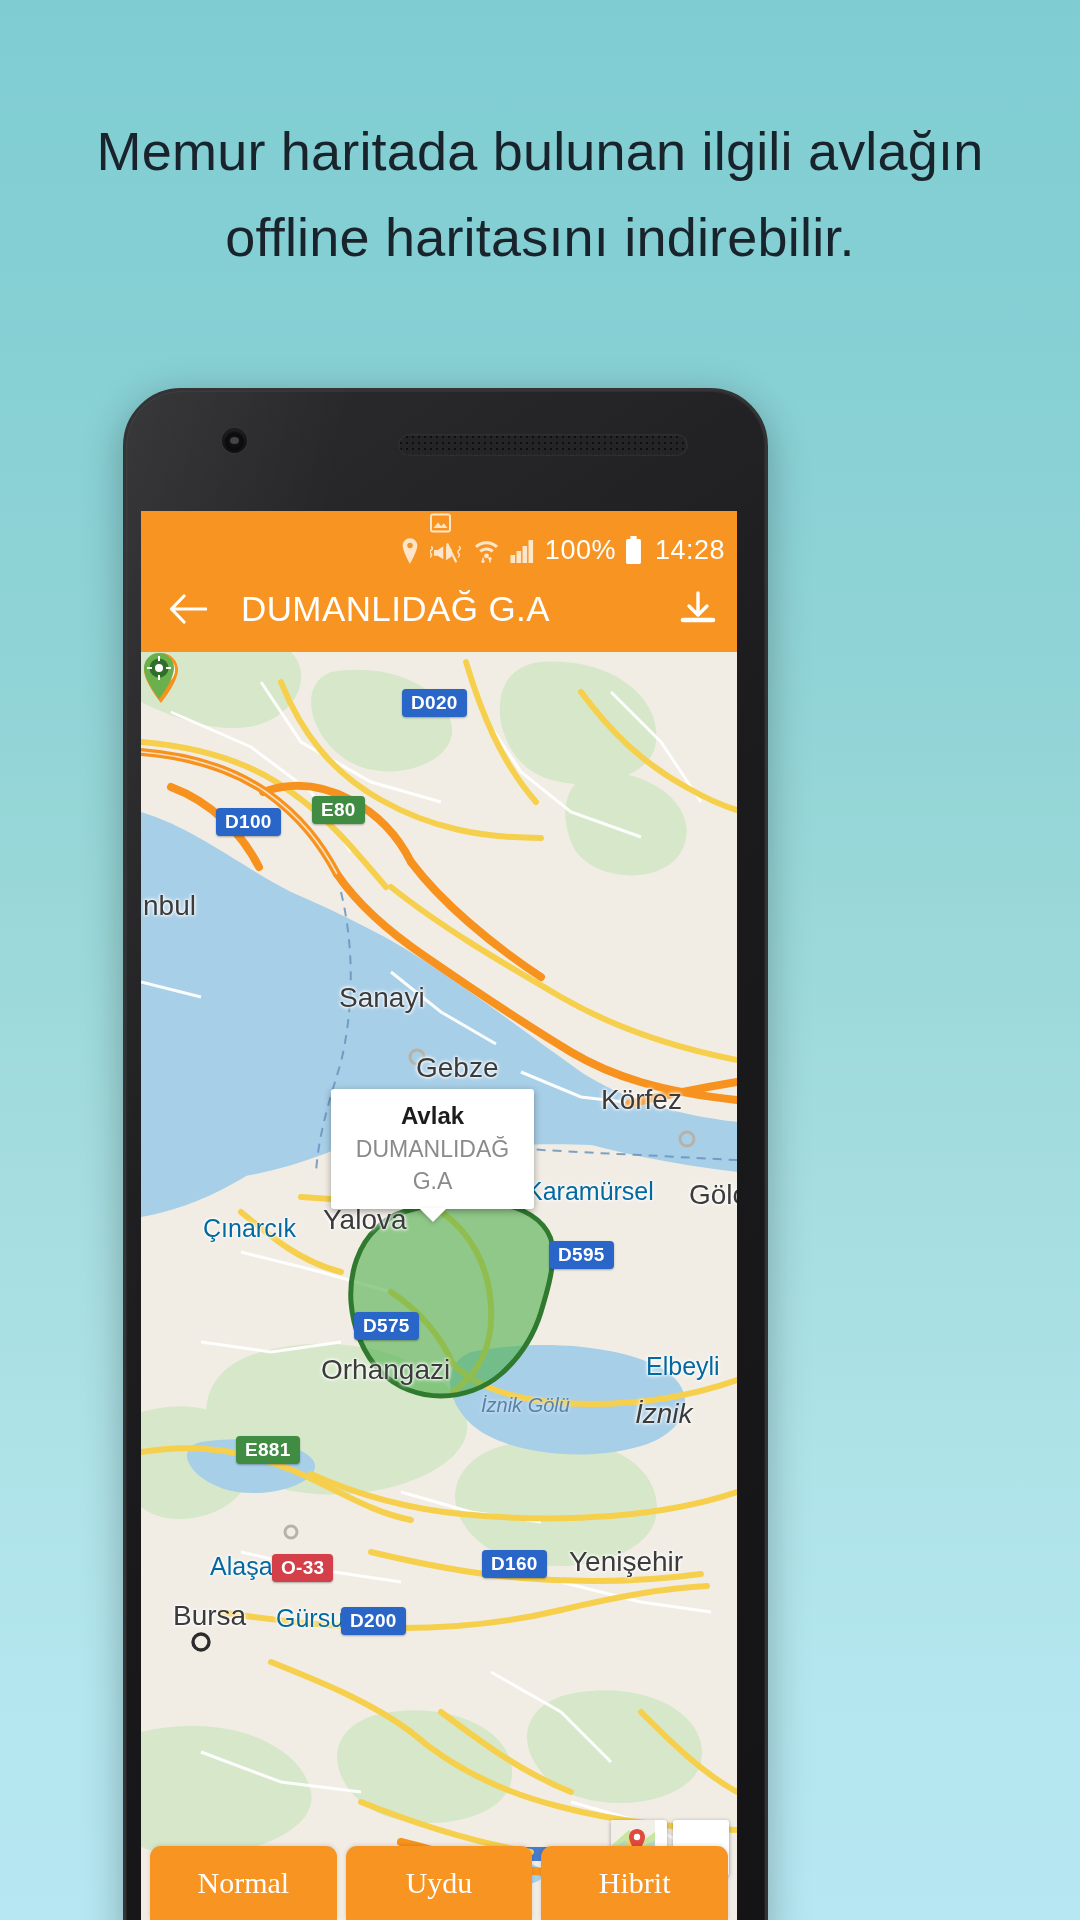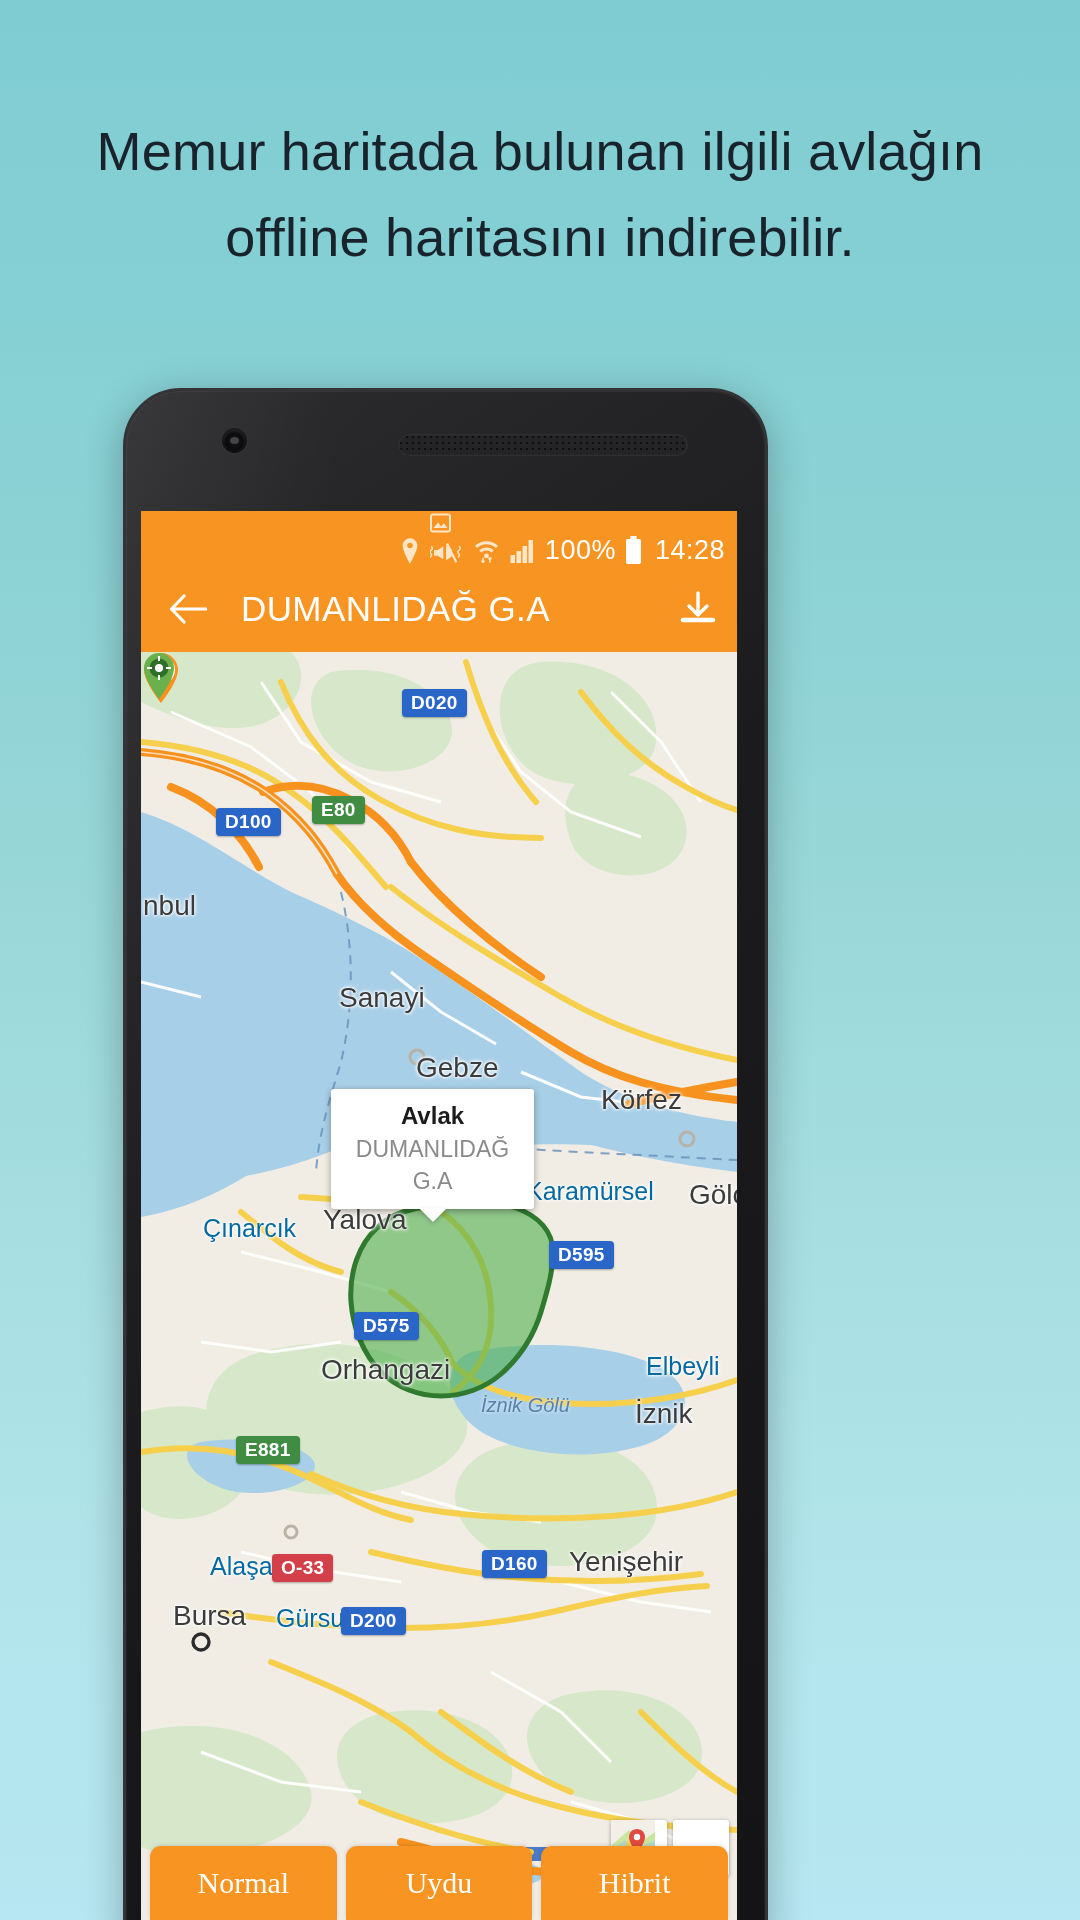--- a/index.html
+++ b/index.html
@@ -464,21 +464,21 @@
         <div class="mlabel big" style="left: 2px; top: 238px;">nbul</div>
         <div class="mlabel big" style="left: 198px; top: 330px;">Sanayi</div>
         <div class="mlabel big" style="left: 275px; top: 400px;">Gebze</div>
         <div class="mlabel big" style="left: 460px; top: 432px;">Körfez</div>
         <div class="mlabel" style="left: 385px; top: 525px;">Karamürsel</div>
         <div class="mlabel big" style="left: 548px; top: 527px;">Gölc</div>
         <div class="mlabel big" style="left: 182px; top: 552px;">Yalova</div>
         <div class="mlabel" style="left: 62px; top: 562px;">Çınarcık</div>
         <div class="mlabel big" style="left: 180px; top: 702px;">Orhangazi</div>
         <div class="mlabel" style="left: 493px; top: 700px; margin-left: 12px;">Elbeyli</div>
-        <div class="mlabel big" style="left: 494px; top: 746px;">İznik</div>
+        <div class="mlabel big" style="left: 494px; top: 746px; font-style: italic;">İznik</div>
         <div class="mlabel" style="left: 31px; top: 900px; margin-left: 38px;">Alaşarköy</div>
         <div class="mlabel big" style="left: 428px; top: 894px;">Yenişehir</div>
         <div class="mlabel big" style="left: 32px; top: 948px;">Bursa</div>
         <div class="mlabel" style="left: 135px; top: 952px;">Gürsu</div>
         <div class="mlabel water" style="left: 340px; top: 742px;">İznik Gölü</div>
       </div>
     <div id="map-shields">
         <div class="shield blue" style="left: 261px; top: 37px;">D020</div>
         <div class="shield green" style="left: 171px; top: 144px;">E80</div>
         <div class="shield blue" style="left: 75px; top: 156px;">D100</div>

